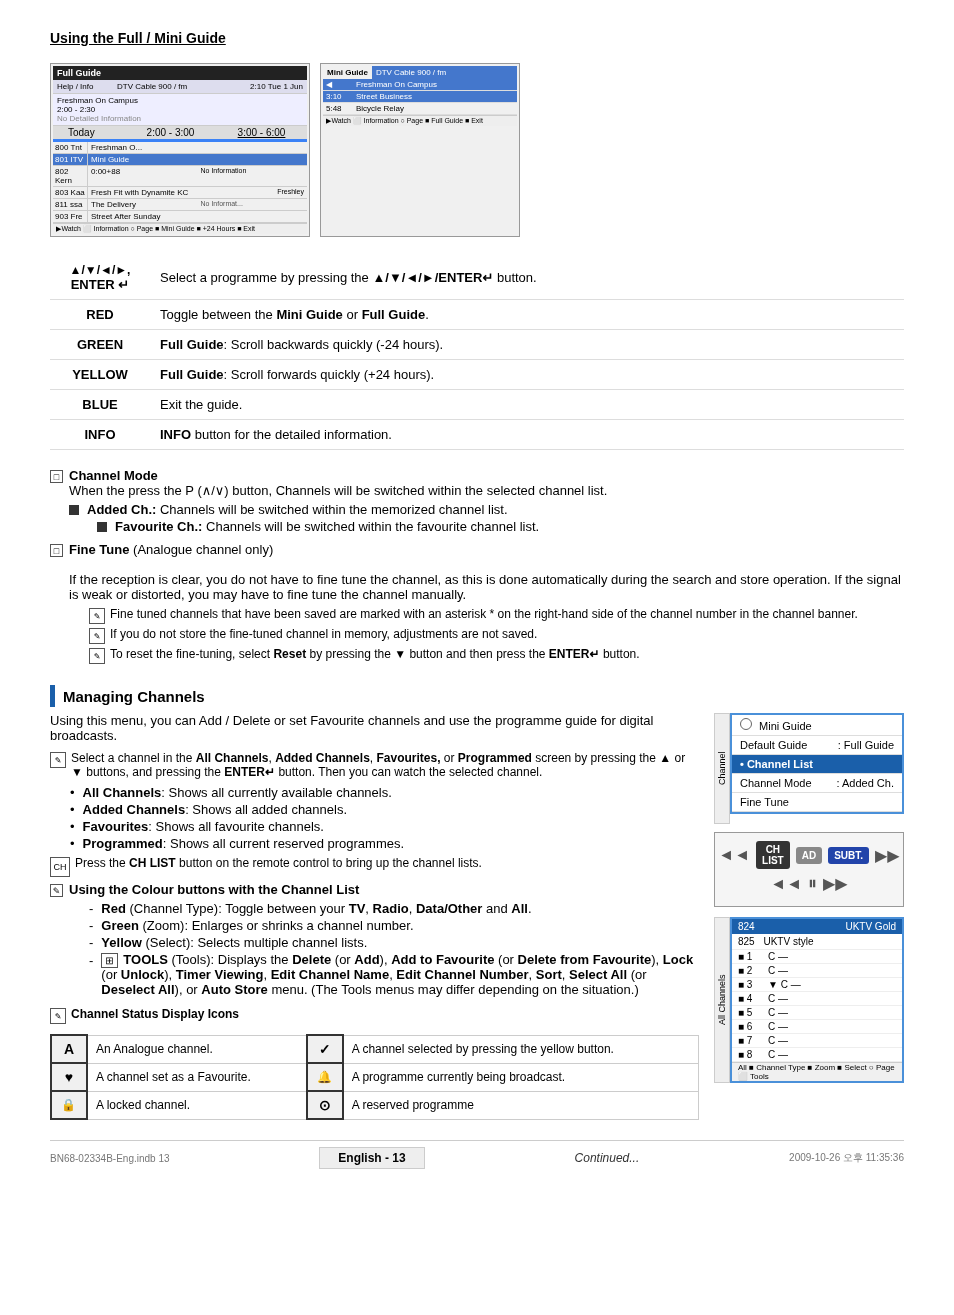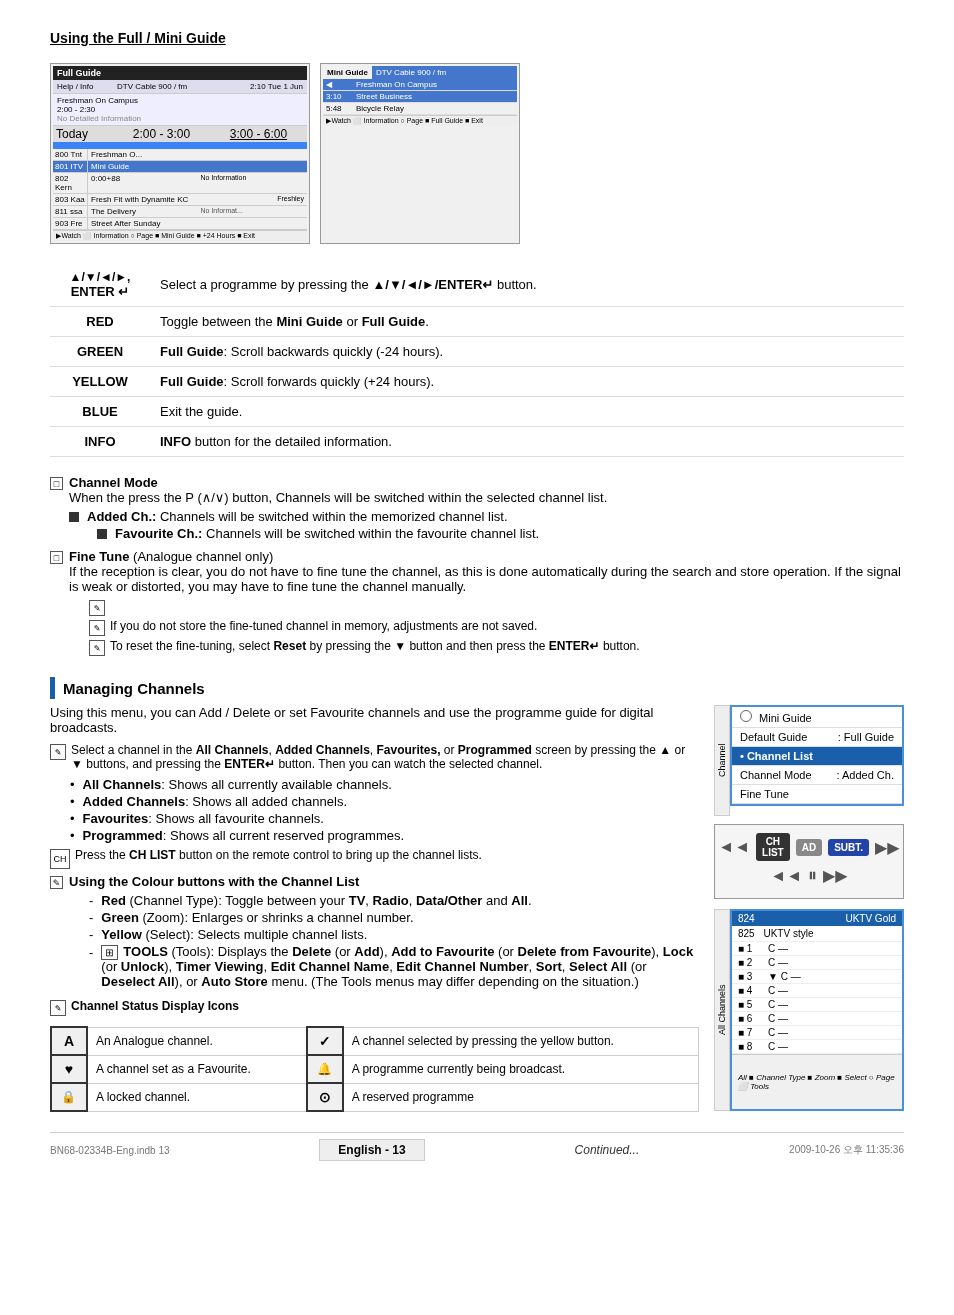--- a/index.html
+++ b/index.html
@@ -225,23 +225,22 @@
       align-items: center;
       padding: 1px 6px;
       border-bottom: 1px solid #eee;
       font-size: 10px;
     }
     .channel-list-box .ch-num { width: 30px; font-size: 10px; }
     .channel-list-box .ch-name { flex: 1; }
     .channel-list-box .ch-footer {
       background: #f0f0f0;
       font-size: 8px;
-      padding: 18px 6px;
+      padding: 0 6px;
       border-top: 1px solid #ccc;
-      font-style: italic;
     }
     .side-label {
       writing-mode: vertical-rl;
       text-orientation: mixed;
       transform: rotate(180deg);
       background: #eee;
       border: 1px solid #ccc;
       font-size: 9px;
       padding: 4px 2px;
       text-align: center;
@@ -336,21 +335,21 @@
     <div style="display:flex; font-size:8px; background:#dde; padding:2px 4px; border-bottom:1px solid #ccc;">
       <span style="width:60px;">Help / Info</span>
       <span style="flex:1;">DTV Cable 900 / fm</span>
       <span>2:10 Tue 1 Jun</span>
     </div>
     <div style="font-size:8px; padding:2px 4px; border-bottom:1px solid #ccc; background:#eef;">
       <div>Freshman On Campus</div>
       <div>2:00 - 2:30</div>
       <div style="color:#888;">No Detailed Information</div>
     </div>
-    <div style="display:flex; font-size:12px; background:#ddd; border-bottom:7px solid #3b82f6;">
+    <div style="display:flex; font-size:10px; background:#ddd; border-bottom:3px solid #3b82f6;padding-left:12px;">
       <span style="width:60px; padding:1px 3px;">Today</span>
       <span style="flex:1; padding:1px 3px; text-align:center;">2:00 - 3:00</span>
       <span style="flex:1; padding:1px 3px; text-align:center;text-decoration:underline;">3:00 - 6:00</span>
     </div>
 
     <div class="guide-row">
       <div class="ch">800 Tnt</div>
         <div class="prog">Freshman O...</div>
     </div>
     <div class="guide-row highlighted">
@@ -449,26 +448,27 @@
       </div>
     </div>
   </div>
 </div>
 
 <div class="check-sq" style="margin-top:8px;">
   <div class="sq-box">□</div>
   <div>
     <span class="bold">Fine Tune</span>
     <span>(Analogue channel only)</span>
-    <div style="margin-top:0;">
+    <div style="margin-top:15px;">
       <span>If the reception is clear, you do not have to fine tune the channel, as this is done automatically during the search and store operation. If the signal is weak or distorted, you may have to fine tune the channel manually.</span>
     </div>
     <div style="margin-top:5px;">
       <div class="note-item">
         <div class="note-box">✎</div>
+        <span>Fine tuned channels that have been saved are marked with an asterisk * on the right-hand side of the channel number in the channel banner.</span>
       </div>
       <div class="note-item">
         <div class="note-box">✎</div>
         <span>If you do not store the fine-tuned channel in memory, adjustments are not saved.</span>
       </div>
       <div class="note-item">
         <div class="note-box">✎</div>
         <span>To reset the fine-tuning, select <strong>Reset</strong> by pressing the ▼ button and then press the <strong>ENTER↵</strong> button.</span>
       </div>
     </div>

